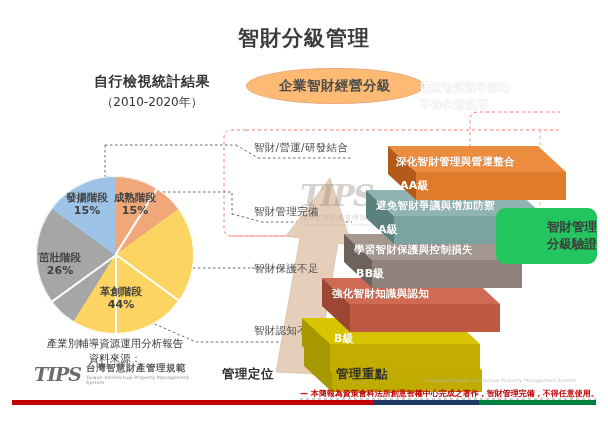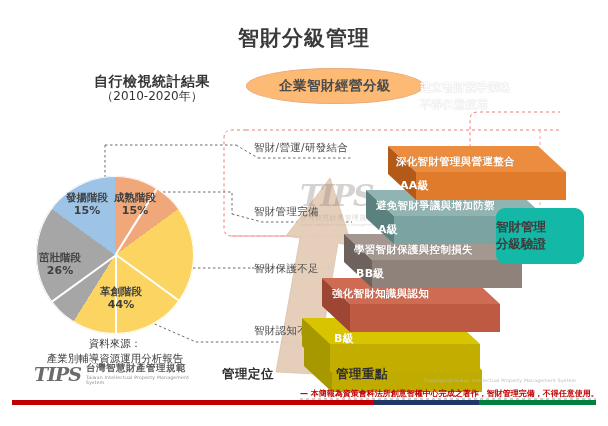--- a/index.html
+++ b/index.html
@@ -17,21 +17,21 @@
     position:absolute;left:0;top:24px;width:608px;text-align:center;
     font-size:21px;font-weight:bold;color:#3b3b3b;letter-spacing:1px;
   }
 
   
   .left-head{
     position:absolute;left:62px;top:73px;width:180px;text-align:center;
     font-size:14px;font-weight:bold;color:#333;letter-spacing:.5px;
   }
   .left-sub{
-    position:absolute;left:62px;top:88px;width:180px;text-align:center;
+    position:absolute;left:62px;top:94px;width:180px;text-align:center;
     font-size:12px;color:#333;
   }
 
   
   .oval{
     position:absolute;left:246px;top:68px;width:176px;height:34px;
     border:1.5px solid #e8a97e;border-radius:50%;
     background:#fdba74;
     display:flex;align-items:center;justify-content:center;
     font-size:13.5px;font-weight:bold;color:#4a4a4a;letter-spacing:.5px;
@@ -62,23 +62,23 @@
   .band-text{
     position:absolute;color:#fff;font-size:10.5px;font-weight:bold;white-space:nowrap;
     letter-spacing:.3px;text-shadow:0 0 1px rgba(0,0,0,.25);
   }
   .grade-text{
     position:absolute;color:#fff;font-size:11px;font-weight:bold;white-space:nowrap;letter-spacing:.3px;
   }
 
   
   .cert-box{
-    position:absolute;left:496px;top:208px;width:88px;height:56px;
-    background:#14b8a6;border-radius:9px;
-    display:flex;flex-direction:column;align-items:flex-start;justify-content:center;
+    position:absolute;left:496px;top:208px;width:101px;height:56px;
+    background:#22c55e;border-radius:9px;
+    display:flex;flex-direction:column;align-items:flex-end;justify-content:center;
     font-size:12.5px;font-weight:bold;color:#3d3d3d;line-height:1.35;
   }
 
   
   .axis-label{position:absolute;font-size:12.5px;font-weight:bold;color:#2f2f2f;letter-spacing:.5px;}
 
   
   .src{position:absolute;left:20px;top:336px;width:190px;text-align:center;font-size:10.5px;color:#3a3a3a;line-height:1.45;}
   .tips-logo{position:absolute;left:34px;top:362px;width:165px;height:24px;}
   .tips-mark{font-family:"DejaVu Serif","Liberation Serif",serif;font-style:italic;font-weight:bold;font-size:19px;color:#6b6b6b;letter-spacing:-1px;}
@@ -228,22 +228,22 @@
 
   <div class="cert-box">
     <span>智財管理</span>
     <span>分級驗證</span>
   </div>
 
   <div class="axis-label" style="left:222px;top:366px;">管理定位</div>
   <div class="axis-label" style="left:336px;top:366px;">管理重點</div>
 
   <div class="src">
+    <div>產業別輔導資源運用分析報告</div>
     <div>資料來源：</div>
-    <div>產業別輔導資源運用分析報告</div>
   </div>
   <div class="tips-logo">
     <div style="display:flex;align-items:center;gap:5px;">
       <span class="tips-mark">TIPS</span>
       <span style="display:flex;flex-direction:column;">
         <span class="tips-cn">台灣智慧財產管理規範</span>
         <span class="tips-en">Taiwan Intellectual Property Management System</span>
       </span>
     </div>
   </div>

